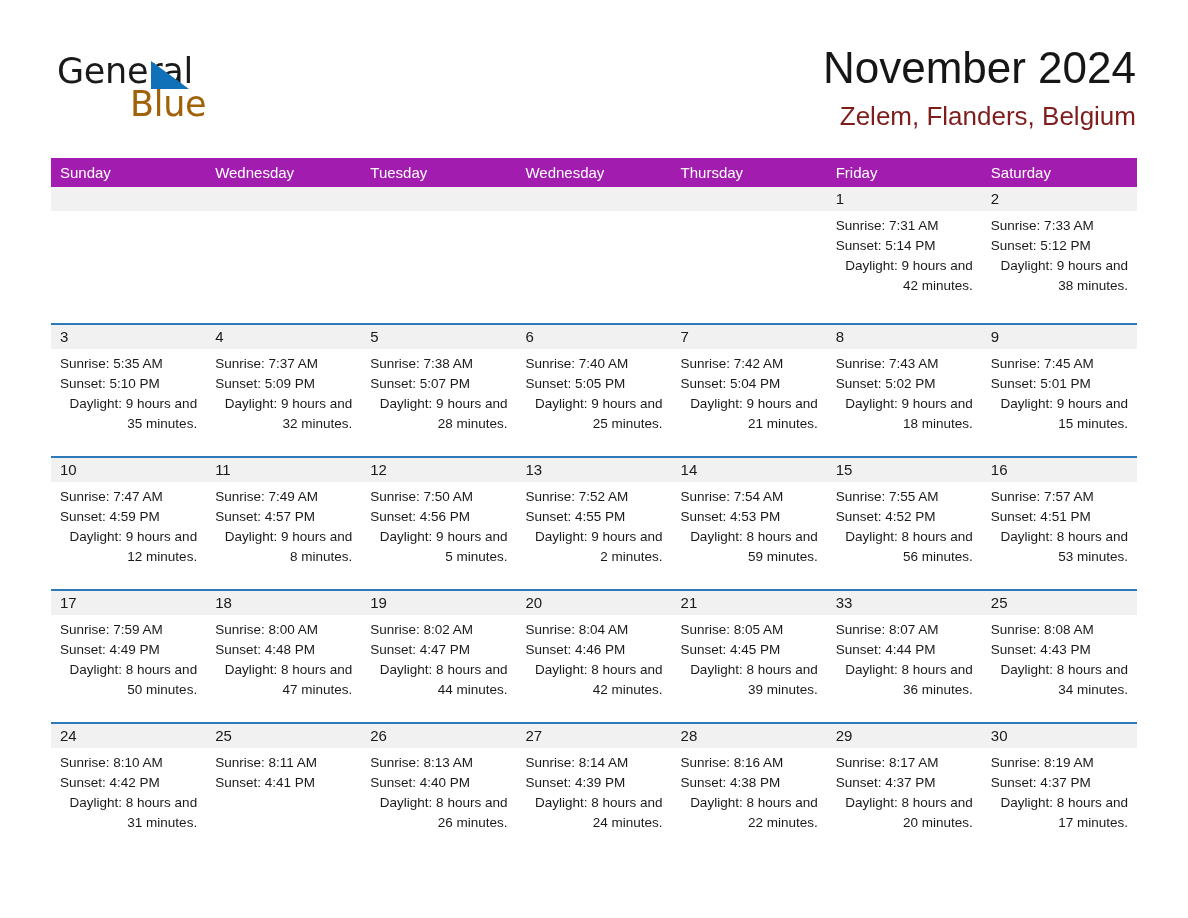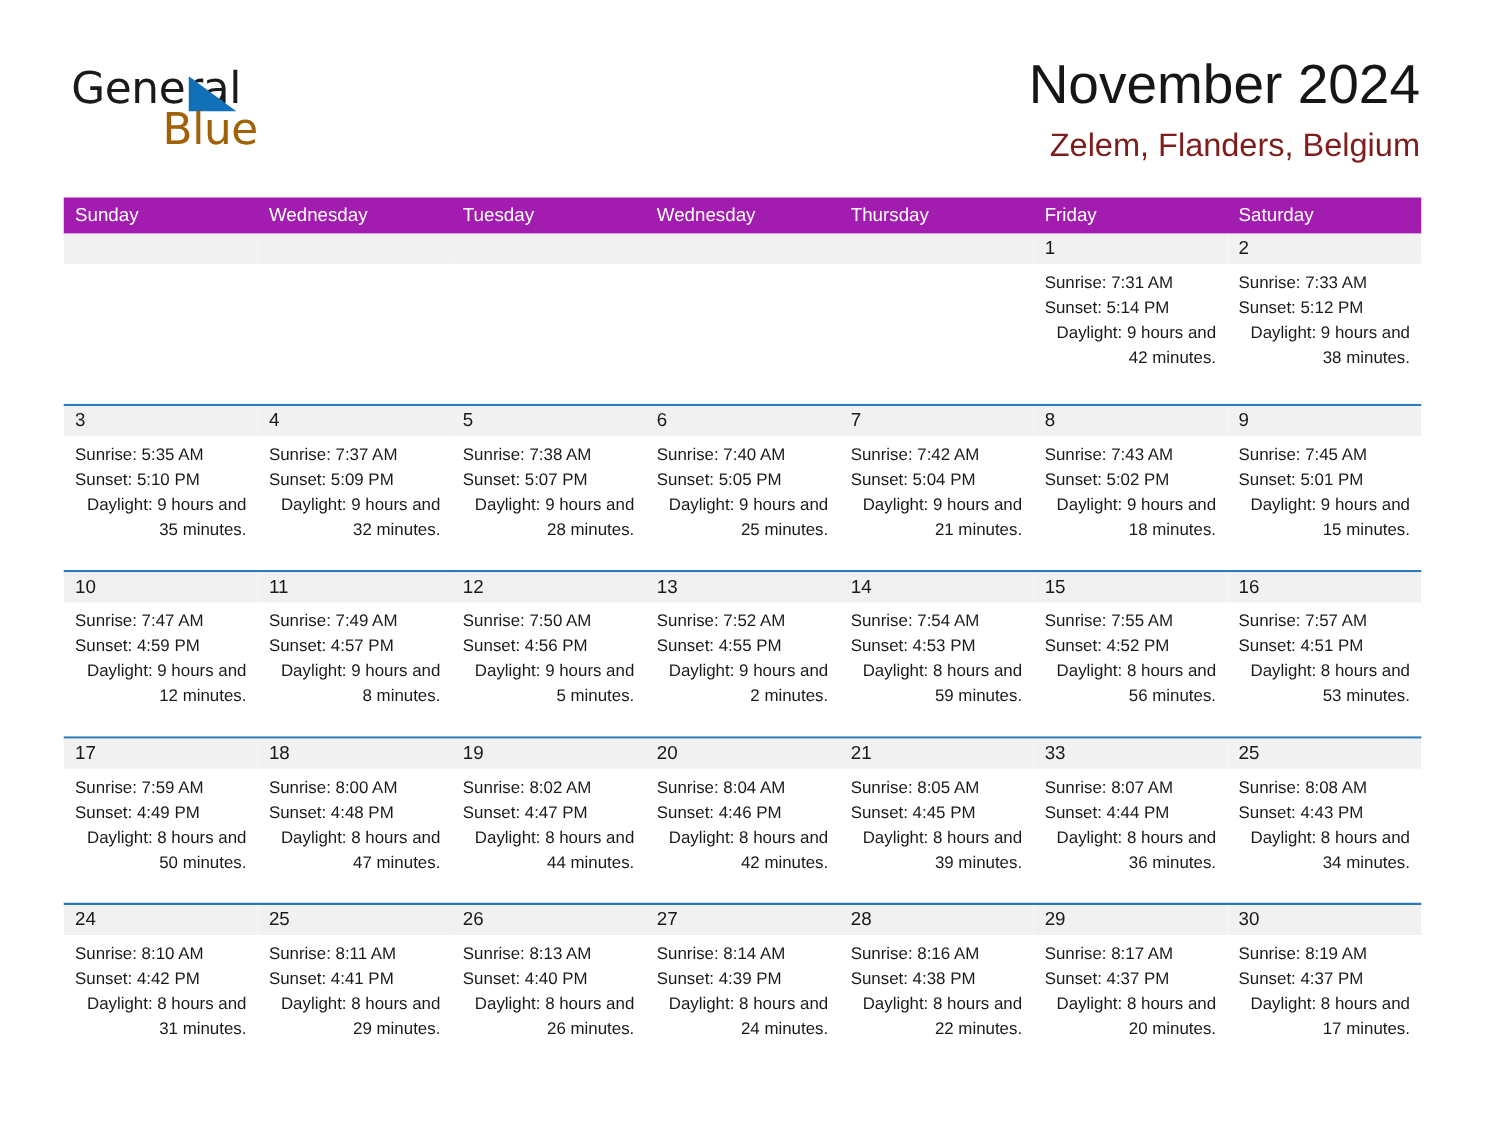--- a/index.html
+++ b/index.html
@@ -404,21 +404,20 @@
               <div>Sunrise: 8:10 AM</div>
               <div>Sunset: 4:42 PM</div>
               <div class="dl">Daylight: 8 hours and 31 minutes.</div>
             </div>
           </div>
           <div class="cell">
             <div class="daynum-band">25</div>
             <div class="details">
               <div>Sunrise: 8:11 AM</div>
               <div>Sunset: 4:41 PM</div>
-              <div class="dl">Daylight: 8 hours and 29 minutes.</div>
             </div>
           </div>
           <div class="cell">
             <div class="daynum-band">26</div>
             <div class="details">
               <div>Sunrise: 8:13 AM</div>
               <div>Sunset: 4:40 PM</div>
               <div class="dl">Daylight: 8 hours and 26 minutes.</div>
             </div>
           </div>

